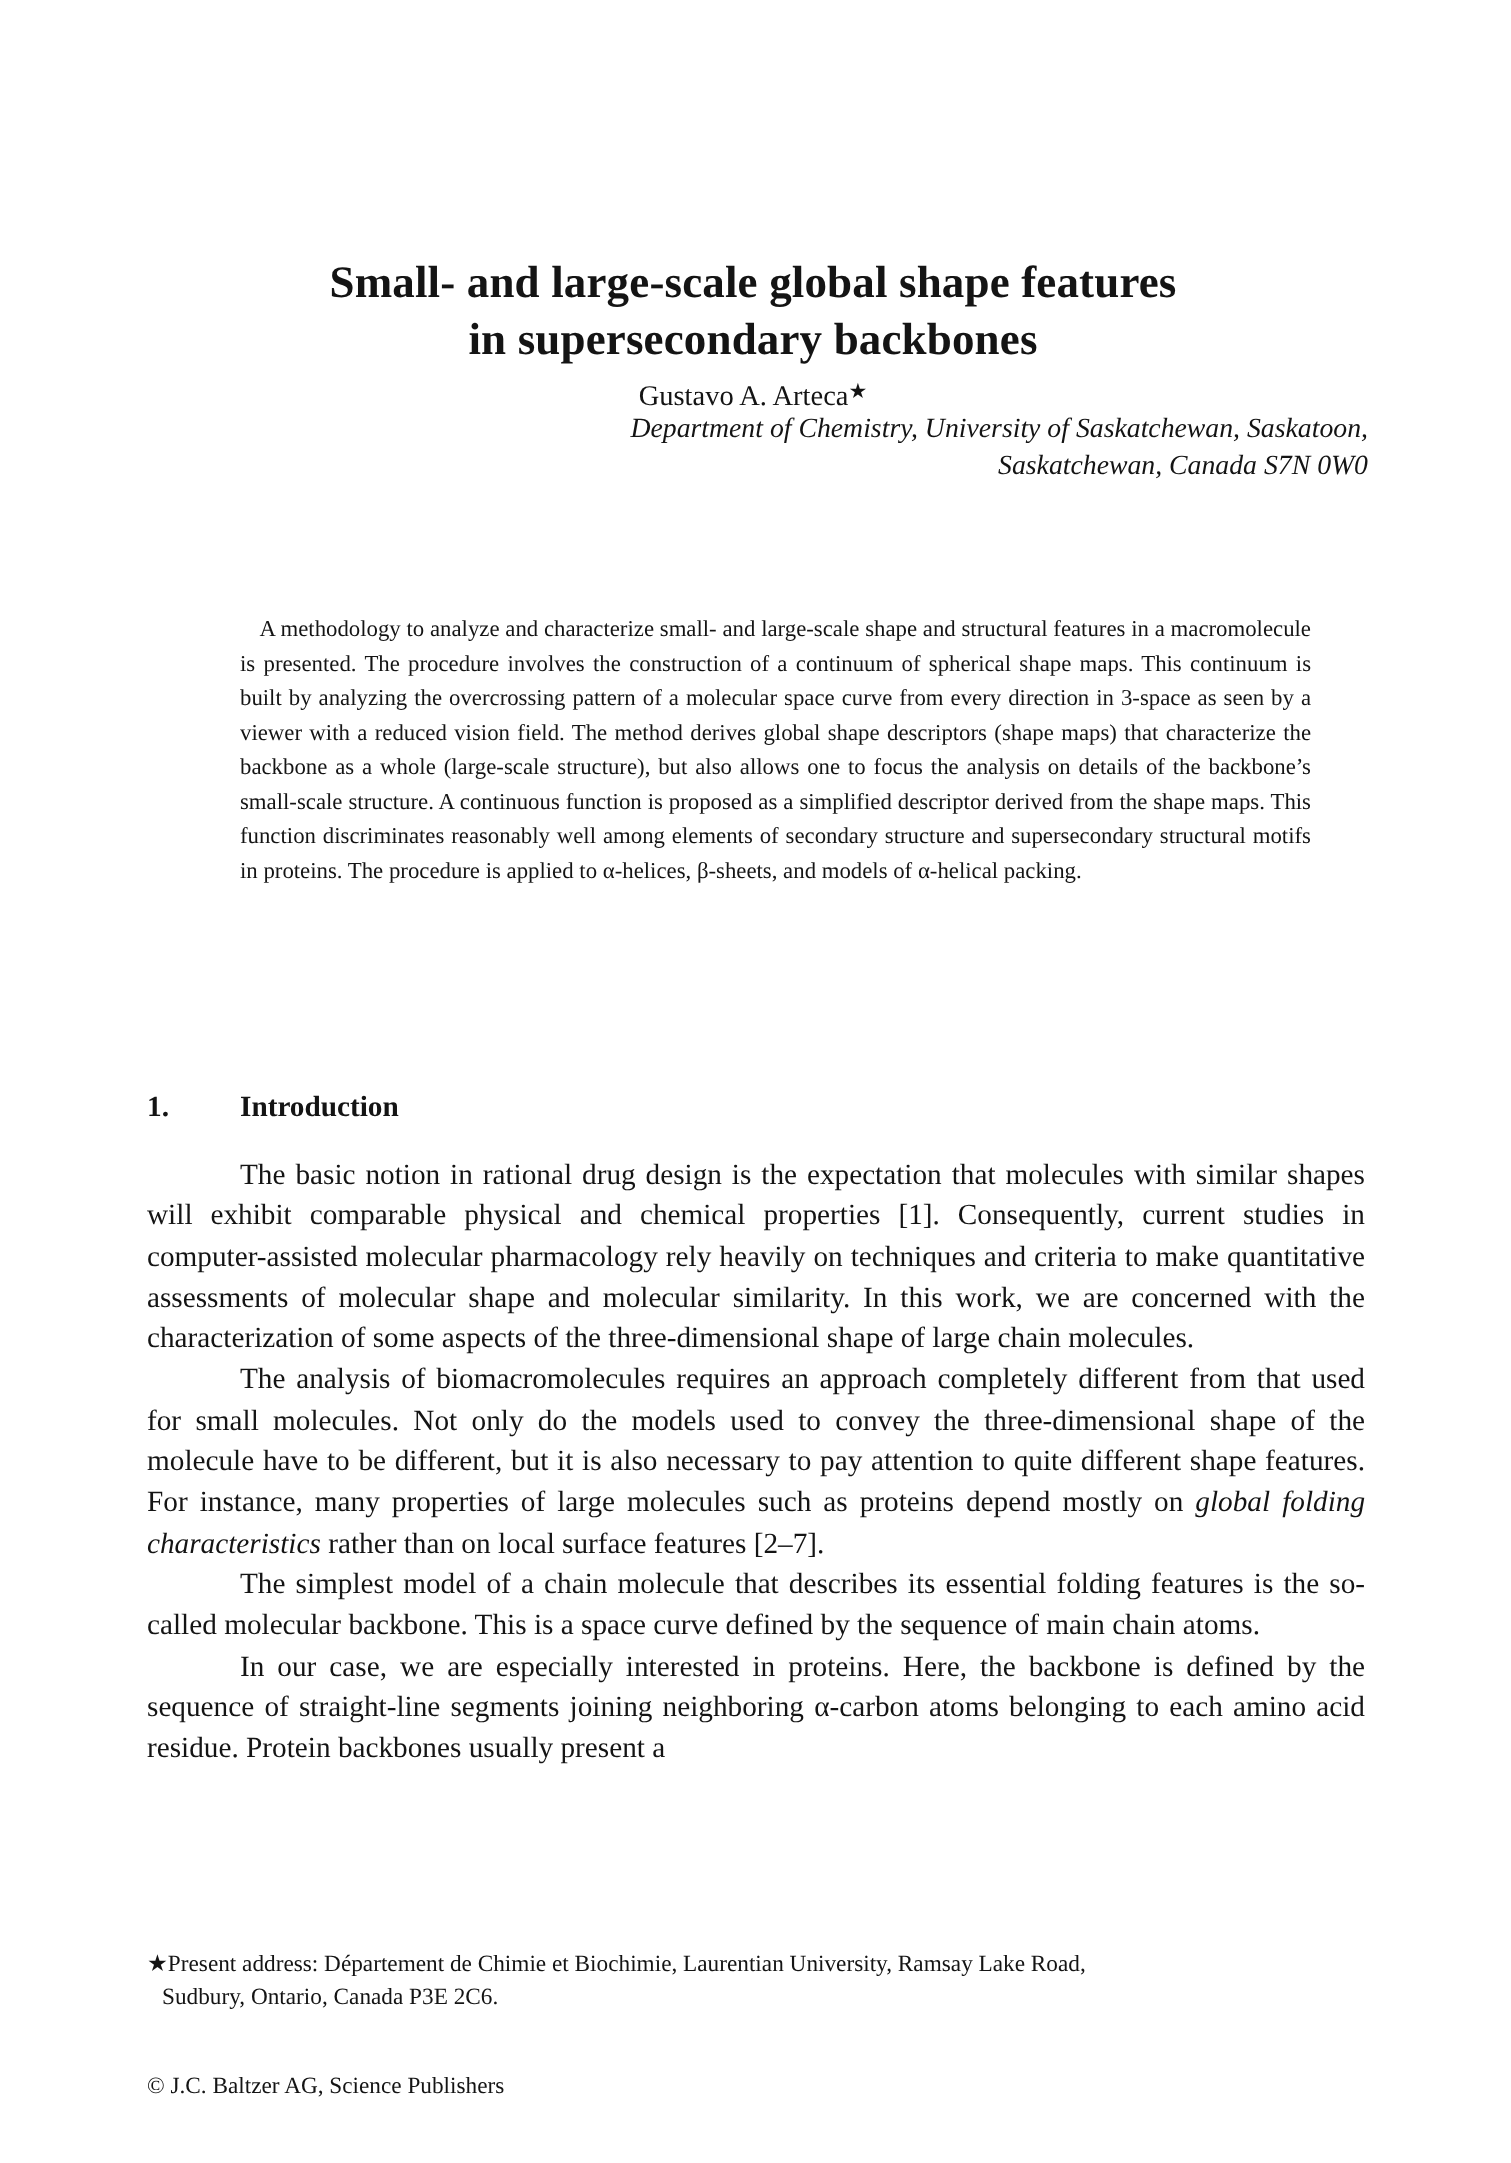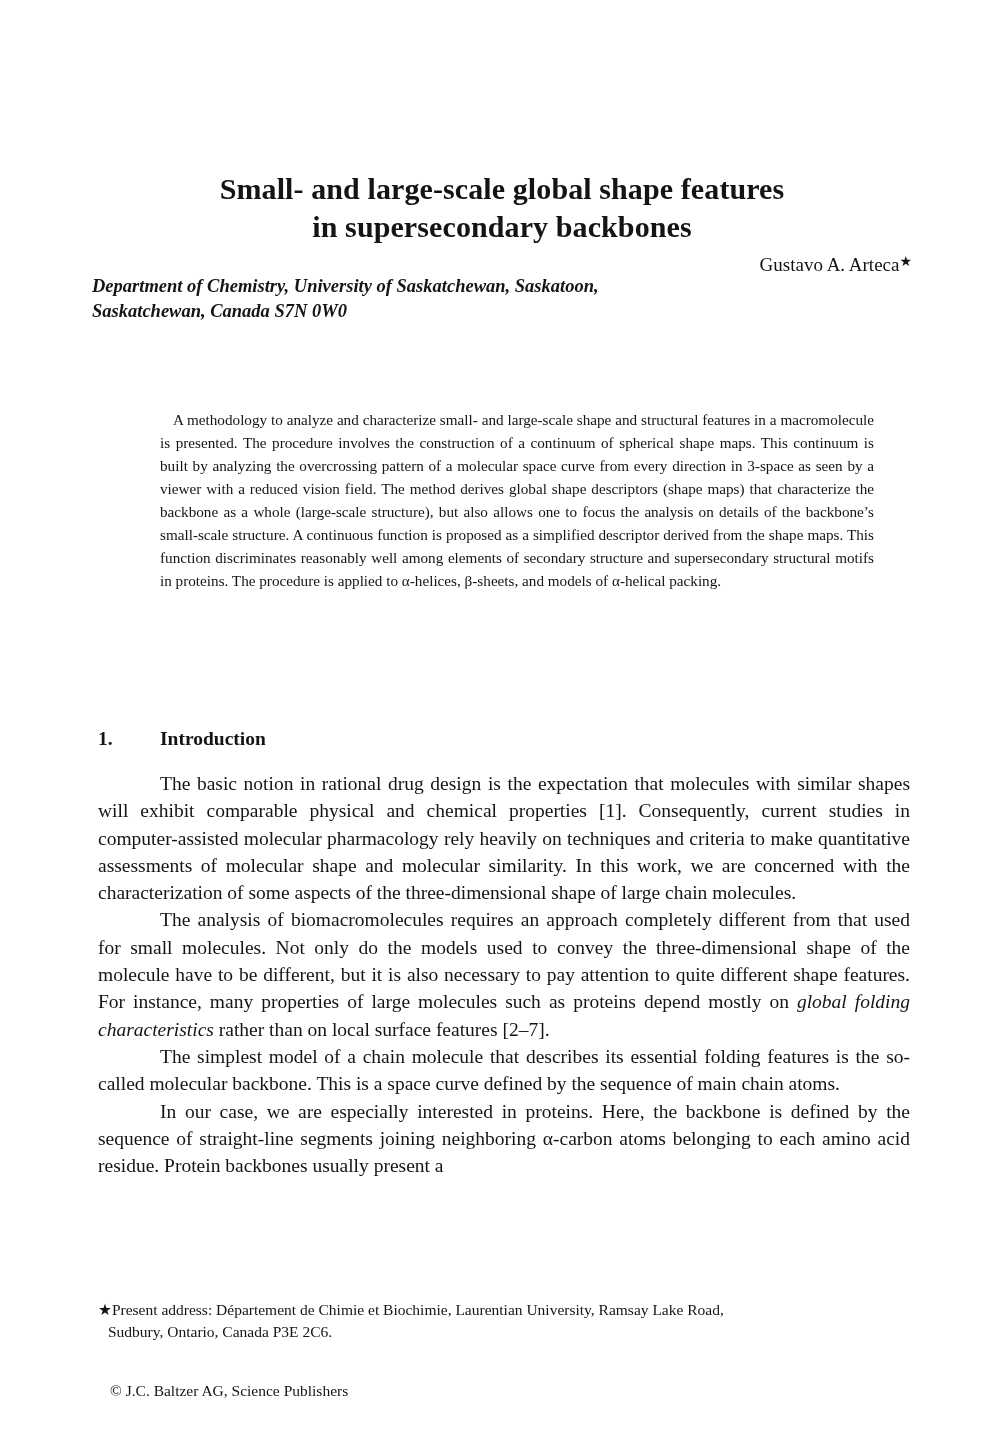--- a/index.html
+++ b/index.html
@@ -38,36 +38,35 @@
       line-height: 38px;
       letter-spacing: 0.1px;
     }
     .title div { display: block; text-align: center; }
 
     .author {
       position: absolute;
       left: 92px;
       top: 250px;
       width: 820px;
-      text-align: right;
+      text-align: center;
       font-size: 19px;
       line-height: 24px;
     }
     .author .star { font-size: 14px; vertical-align: 5px; }
 
     .affiliation {
       position: absolute;
       left: 92px;
       top: 274px;
       width: 820px;
-      text-align: left;
+      text-align: right;
       font-style: italic;
       font-size: 18.5px;
       line-height: 25px;
-      font-weight: bold;
     }
 
     .abstract {
       position: absolute;
       left: 160px;
       top: 408px;
       width: 714px;
       font-size: 15.2px;
       line-height: 23px;
       text-align: justify;
@@ -105,21 +104,21 @@
       top: 1299px;
       width: 812px;
       font-size: 15.5px;
       line-height: 22px;
       text-align: justify;
     }
     .footnote .fn-second { padding-left: 10px; }
 
     .copyright {
       position: absolute;
-      left: 110px;
+      left: 98px;
       top: 1382px;
       font-size: 15.5px;
     }
   </style>
 </head>
 <body>
 
 <div class="page">
 
 

